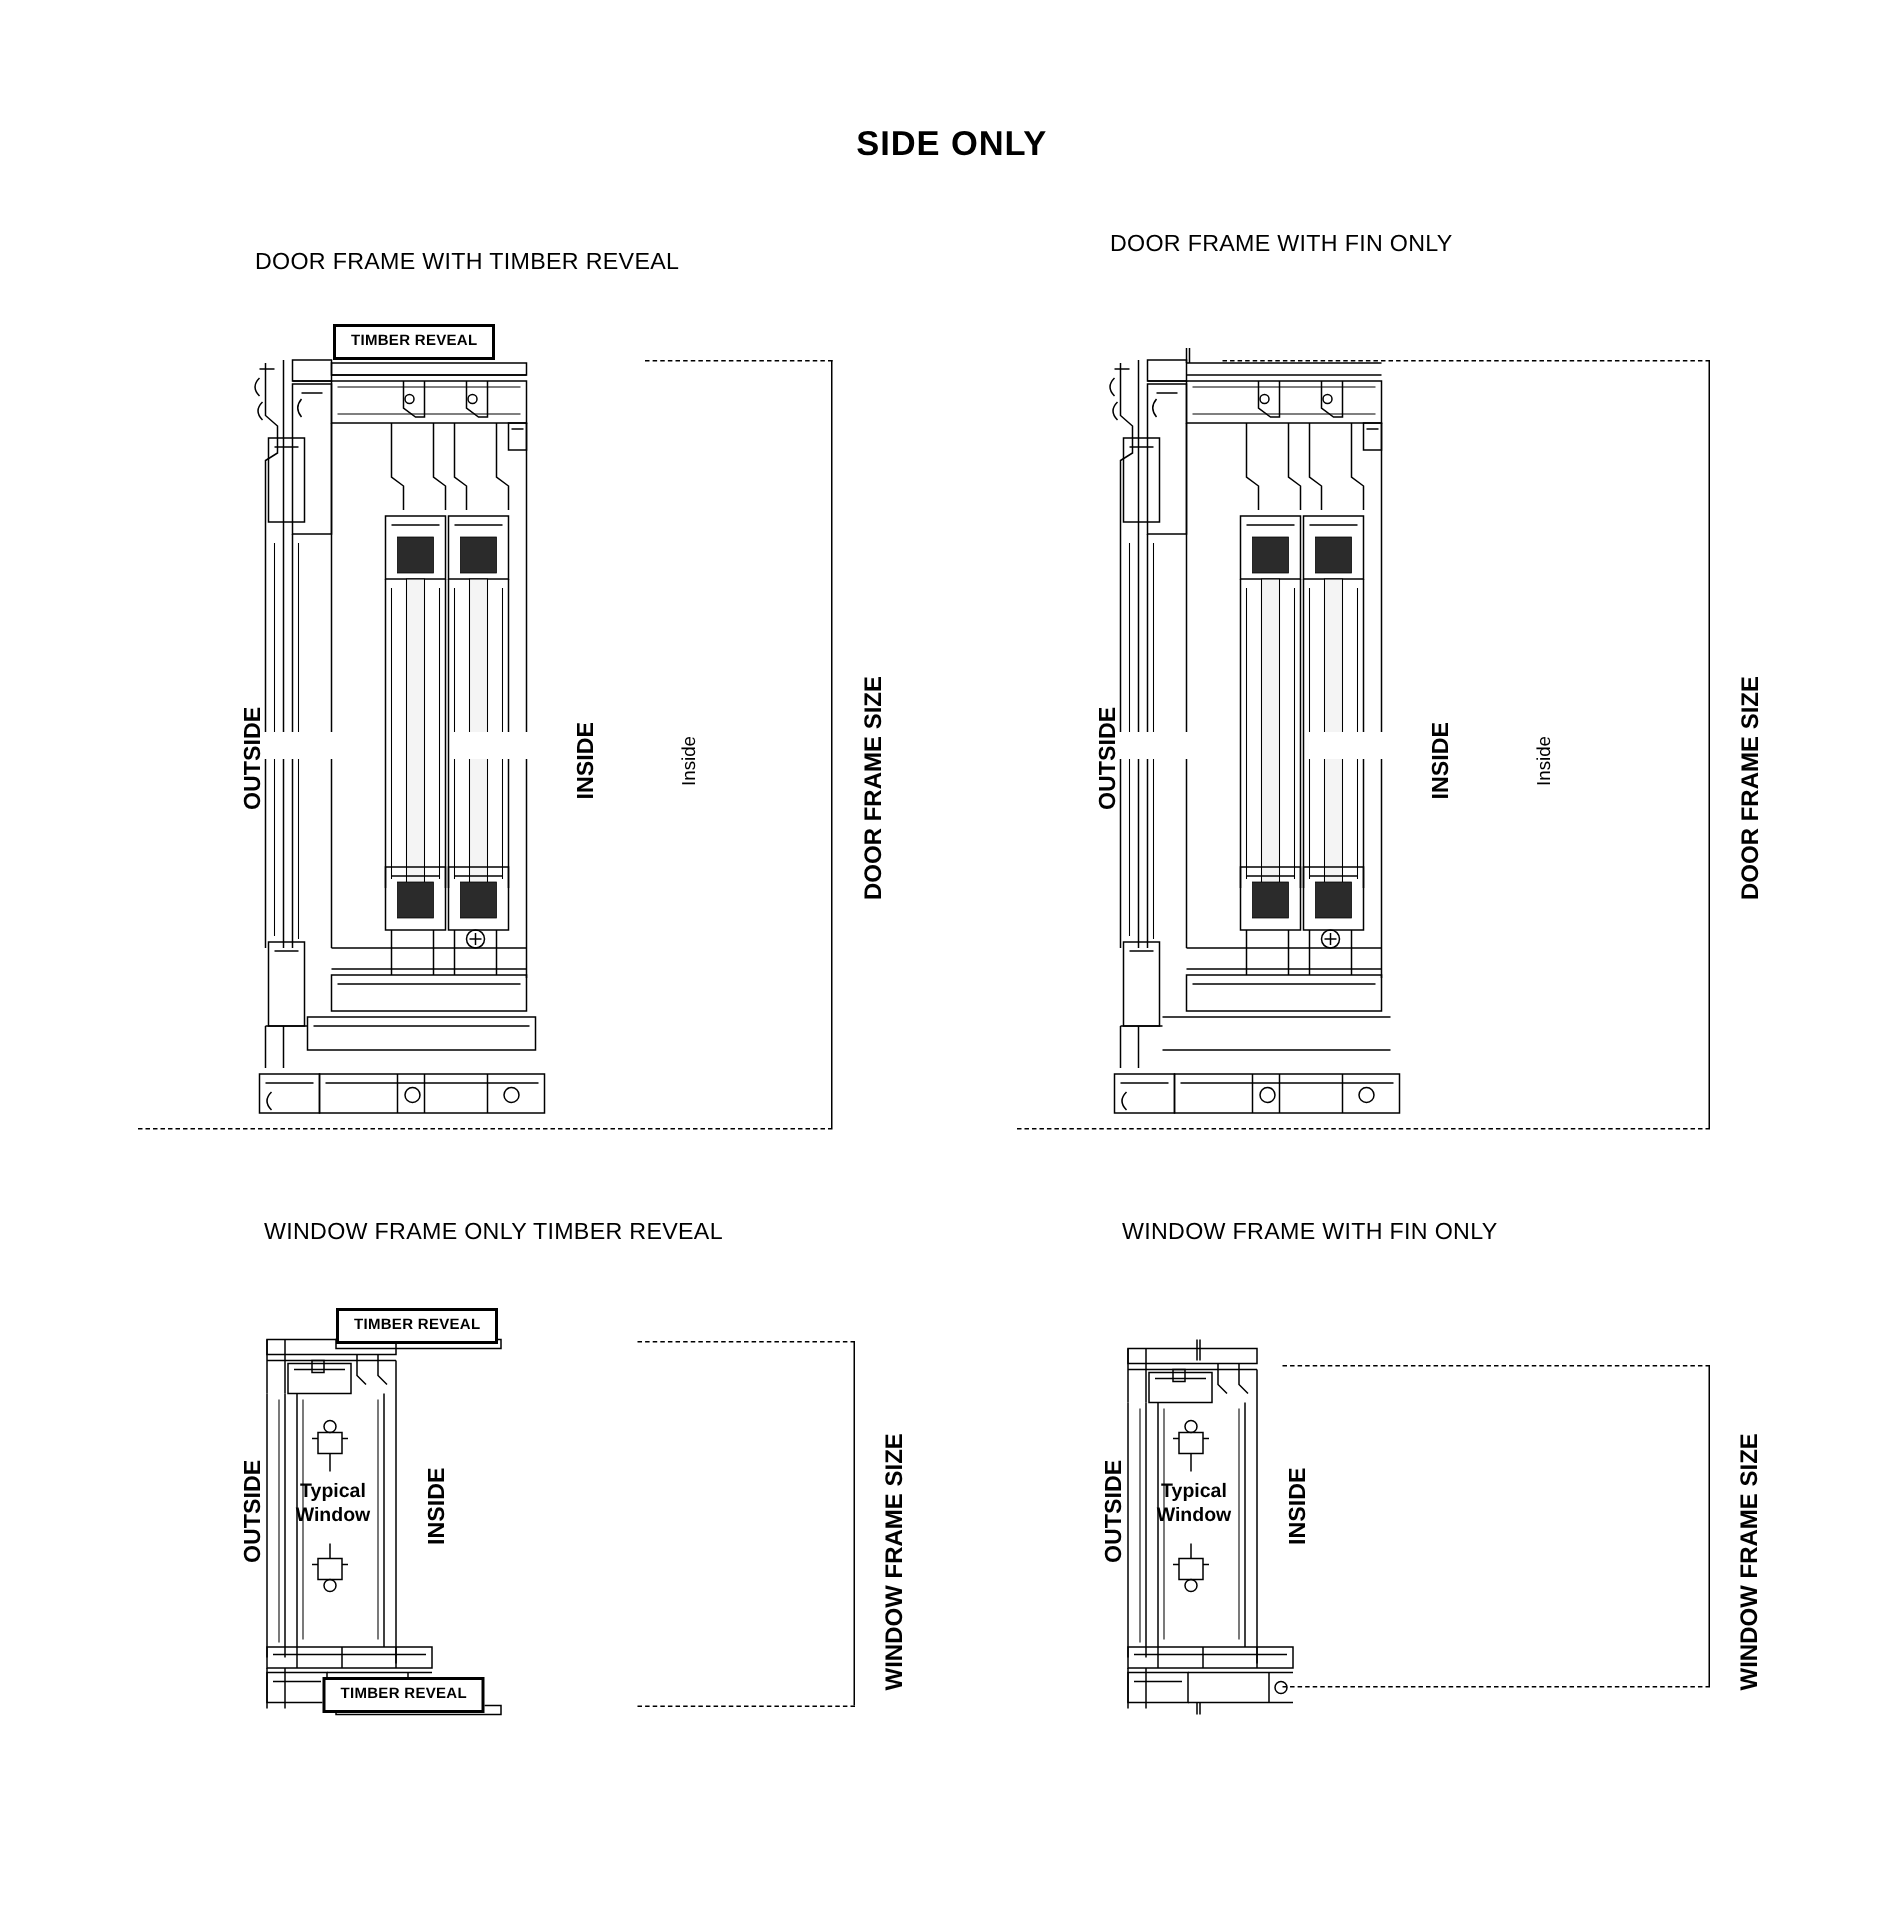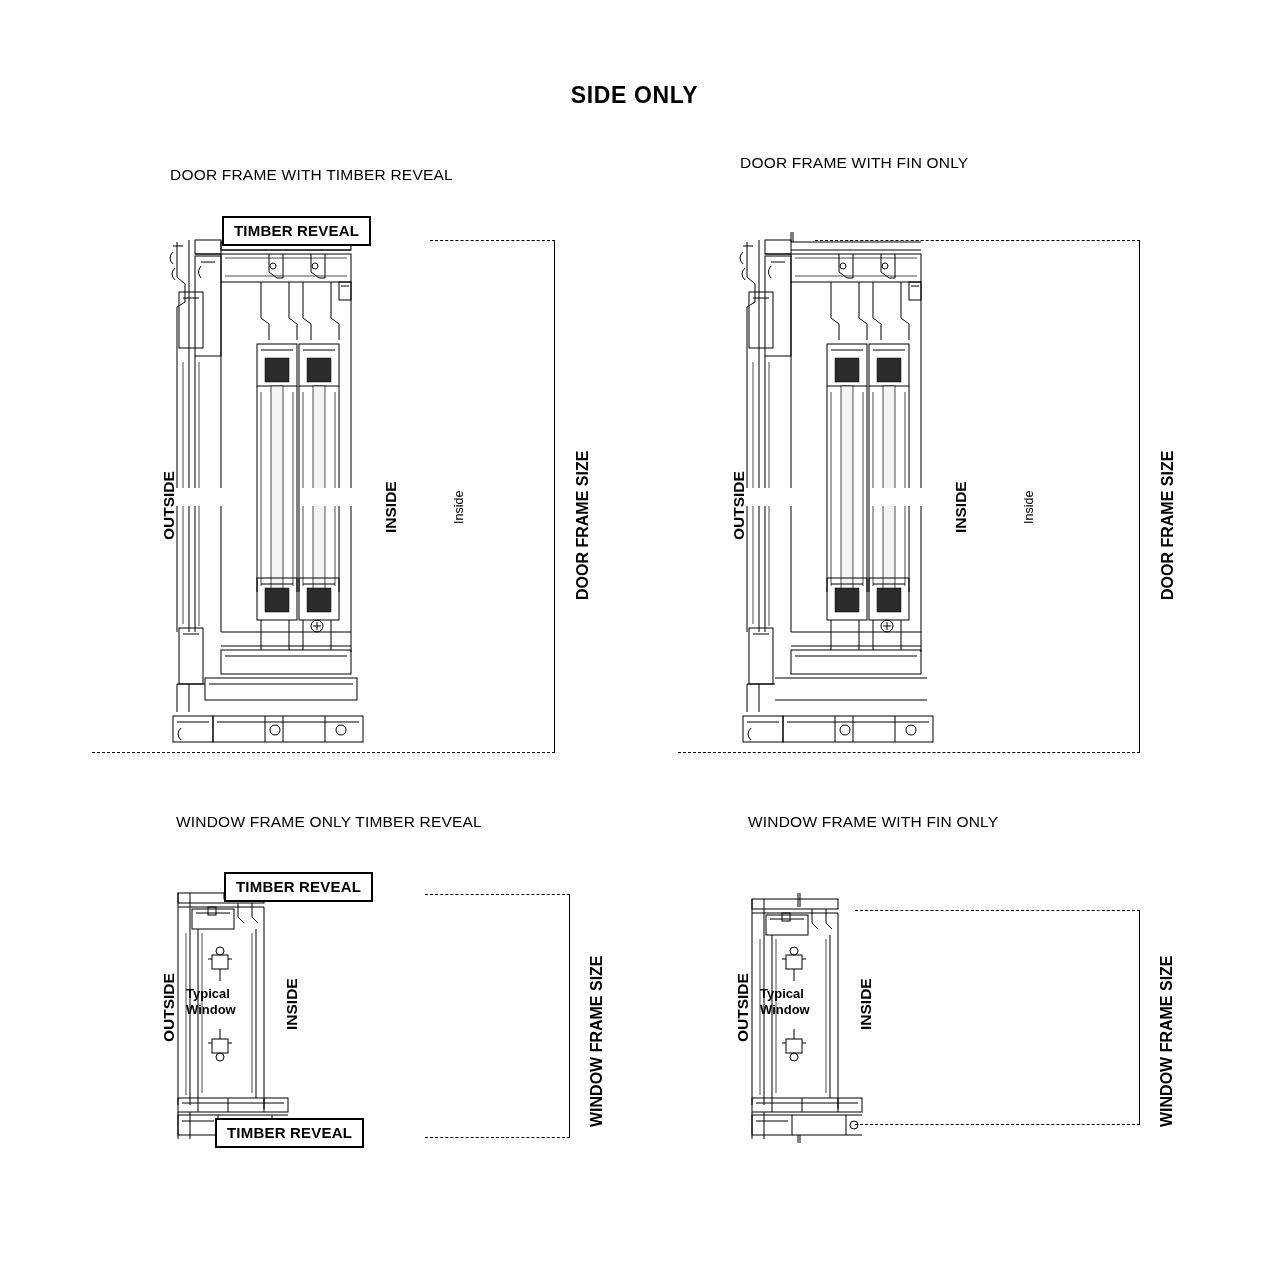--- a/index.html
+++ b/index.html
@@ -36,21 +36,21 @@
     font-weight: bold;
     white-space: nowrap;
     transform-origin: 0 0;
     transform: rotate(-90deg);
   }
   
   .boxlabel {
     position: absolute;
     border: 2px solid #000;
     background: #fff;
-    font-size: 15px;
+    font-size: 10px;
     font-weight: bold;
     letter-spacing: 0.2px;
     padding: 4px 10px 5px 10px;
     white-space: nowrap;
     text-align: center;
   }
   
   .dash-h {
     position: absolute;
     border-top: 1px dashed #000;
@@ -66,21 +66,21 @@
     font-size: 12.5px;
     white-space: nowrap;
     transform-origin: 0 0;
     transform: rotate(-90deg);
   }
   .typical-window {
     position: absolute;
     font-size: 13px;
     font-weight: bold;
     line-height: 1.25;
-    text-align: left;
+    text-align: center;
     white-space: nowrap;
   }
   svg { display: block; overflow: visible; }
   .ln { stroke: #000; fill: none; stroke-width: 1; }
   .ln-thin { stroke: #000; fill: none; stroke-width: 0.7; }
   .glass { fill: #f4f4f4; stroke: #000; stroke-width: 0.7; }
   .dk { fill: #2b2b2b; stroke: #000; stroke-width: 0.5; }
 </style>
 </head>
 <body>

